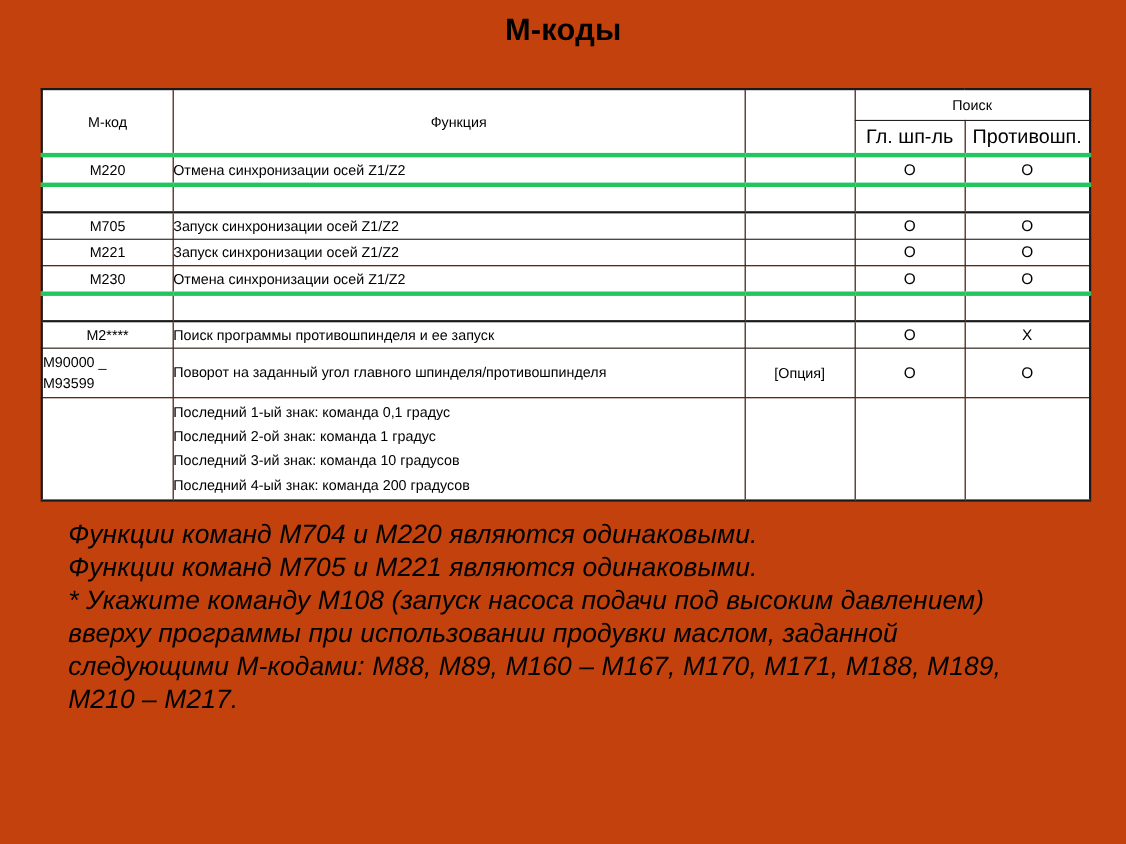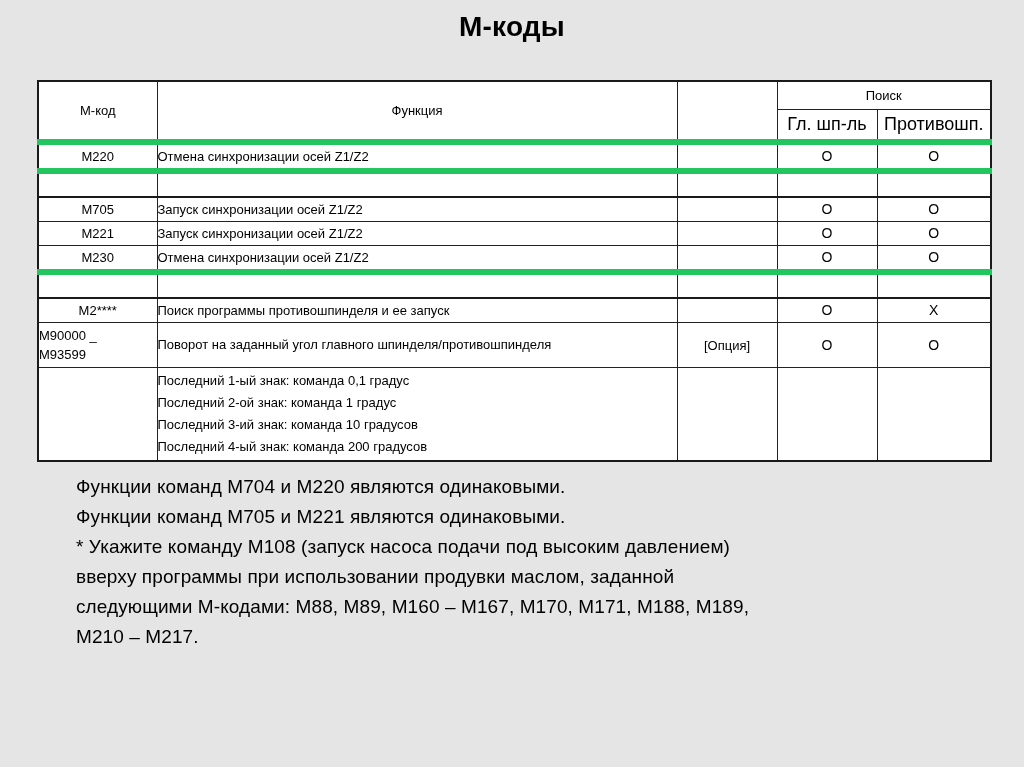--- a/index.html
+++ b/index.html
@@ -13,21 +13,21 @@
     height: 767px;
     position: relative;
     font-family: "Liberation Sans", "DejaVu Sans", sans-serif;
     color: #000000;
     overflow: hidden;
   }
 
   .page {
     position: absolute;
     inset: 0;
-    background: #e5e5e5;
+    background: #c2410c;
   }
 
   
   .page-title {
     position: absolute;
     left: 0;
     top: 10px;
     width: 1024px;
     text-align: center;
     font-size: 28px;
@@ -113,32 +113,33 @@
   .deg-list {
     padding: 4px 4px 4px 20px;
     line-height: 22px;
     text-align: left;
   }
   .deg-list div {
     white-space: nowrap;
   }
 
   
-  .thick-top td, .thick-top th { border-top: 6px solid #22c55e; }
+  .thick-top td, .thick-top th { border-top: 4px solid #22c55e; }
   .thick-bottom td, .thick-bottom th { border-bottom: 2px solid #1a1a1a; }
 
   
   .notes {
     position: absolute;
-    left: 76px;
+    left: 62px;
     top: 472px;
     width: 880px;
-    font-size: 19px;
+    font-size: 24px;
     line-height: 30px;
     letter-spacing: 0.1px;
+    font-style: italic;
   }
   .notes p {
     margin: 0;
   }
 </style>
 </head>
 <body>
 
 <div class="page">
 

